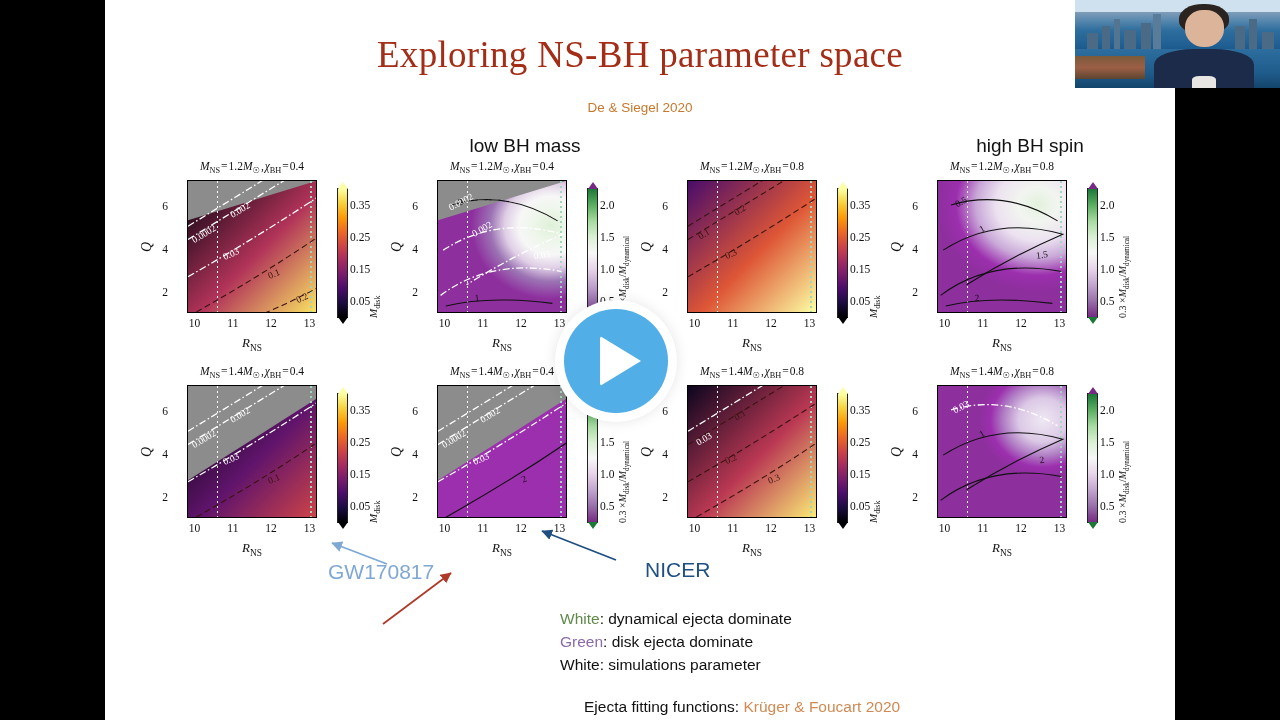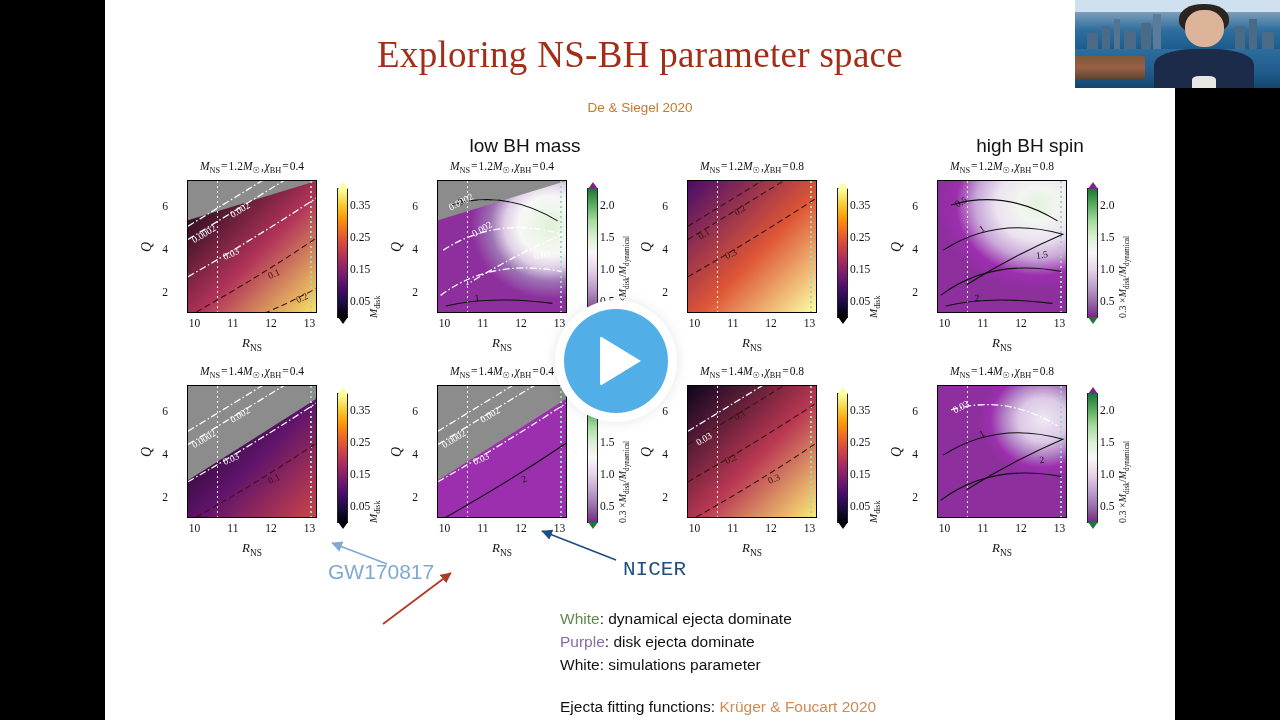--- a/index.html
+++ b/index.html
@@ -448,29 +448,29 @@
         <marker id="ad" markerWidth="7" markerHeight="7" refX="5.6" refY="3" orient="auto">
           <path d="M0,0 L6,3 L0,6 z" fill="#1f4f82"></path>
         </marker>
       </defs>
       <line x1="282" y1="564" x2="227" y2="543" stroke="#7fa8d4" stroke-width="1.8" marker-end="url(#ab)"></line>
       <line x1="278" y1="624" x2="346" y2="573" stroke="#b03a28" stroke-width="1.8" marker-end="url(#ar)"></line>
       <line x1="511" y1="560" x2="437" y2="531" stroke="#1f4f82" stroke-width="1.8" marker-end="url(#ad)"></line>
     </svg>
 
     <div class="annot" id="gw-label" style="left:223px;top:560px;">GW170817</div>
-    <div class="annot" id="nicer-label" style="left:518px;top:558px;font-family:Liberation Mono, monospace;">NICER</div>
+    <div class="annot" id="nicer-label" style="left:540px;top:558px;">NICER</div>
 
     <div id="legend">
         <div class="legend-line" style="left: 455px; top: 610px;"><span style="color: rgb(95, 138, 74);">White</span><span>: dynamical ejecta dominate</span></div>
-        <div class="legend-line" style="left: 455px; top: 633px;"><span style="color: rgb(138, 106, 168);">Purple</span><span>: disk ejecta dominate</span></div>
+        <div class="legend-line" style="left: 455px; top: 633px;"><span style="color: rgb(138, 106, 168);">Green</span><span>: disk ejecta dominate</span></div>
         <div class="legend-line" style="left: 455px; top: 656px;"><span style="color: rgb(17, 17, 17);">White</span><span>: simulations parameter</span></div>
       </div>
 
-    <div class="legend-line" style="left:455px;top:698px;">
+    <div class="legend-line" style="left:479px;top:698px;">
       <span>Ejecta fitting functions:</span>
       <span class="kw-cite">Krüger &amp; Foucart 2020</span>
     </div>
 
   </div>
 
   <div id="play">
     <div id="play-disc">
       <div id="play-tri"></div>
     </div>

